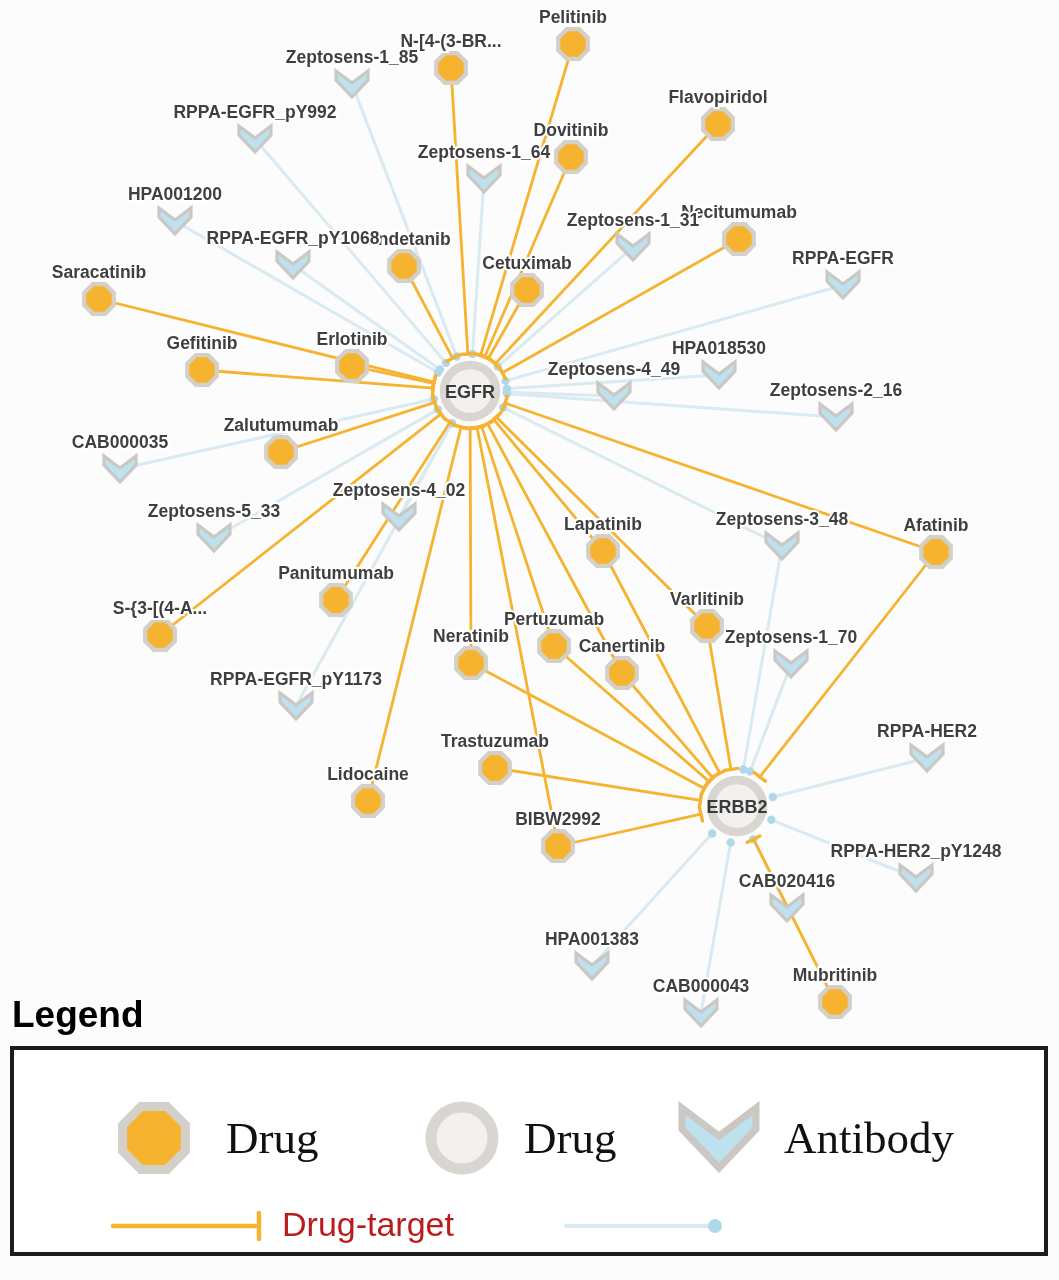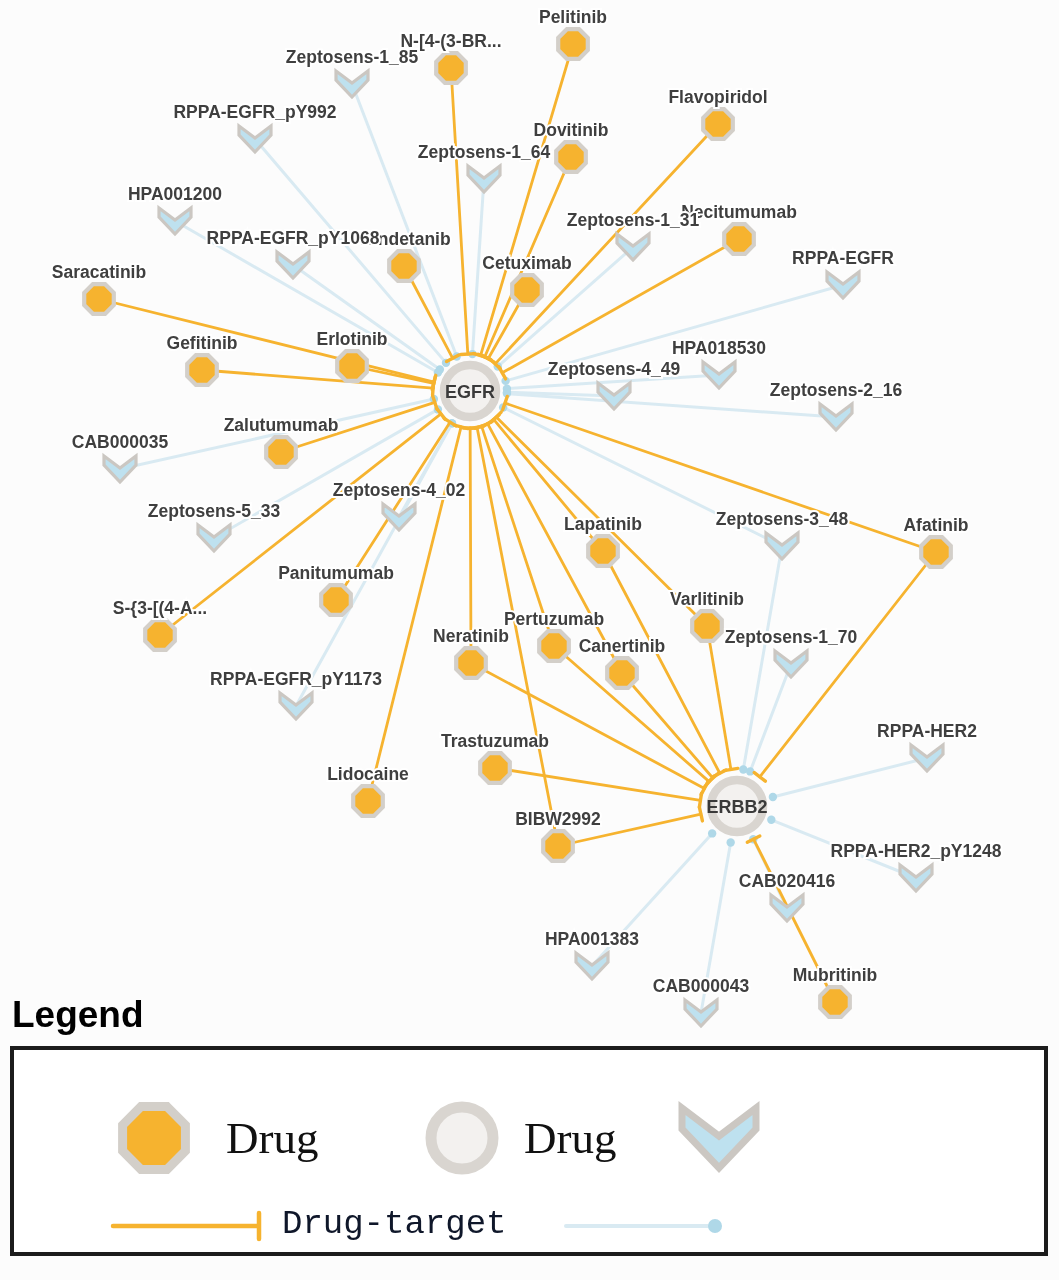--- a/index.html
+++ b/index.html
@@ -19,22 +19,22 @@
           text-anchor:middle}
   .glabel{font-family:"Liberation Sans",sans-serif;font-weight:700;font-size:18px;
           fill:#3a3a3a;text-anchor:middle}
   .legend-title{position:absolute;left:12px;top:994px;font-family:Liberation Sans, sans-serif;
           font-weight:700;font-size:37px;color:#000}
   .legend-box{position:absolute;left:10px;top:1046px;width:1038px;height:210px;
           border:4px solid #1c1c1c;background:#fff}
   .lg{position:absolute}
   .lg-label{position:absolute;font-family:"Liberation Serif",serif;font-size:45px;
           color:#111;line-height:1.1;white-space:nowrap}
-  .lg-elabel{position:absolute;font-family:Liberation Mono, monospace;font-size:34px;
-          color:#0f172a;line-height:1.1;white-space:nowrap}
+  .lg-elabel{position:absolute;font-family:Liberation Sans, sans-serif;font-size:34px;
+          color:#b91c1c;line-height:1.1;white-space:nowrap}
   .lg-oct{fill:var(--drug-fill);stroke:var(--drug-stroke);stroke-width:9}
   .lg-gene{fill:var(--gene-fill);stroke:var(--gene-stroke);stroke-width:11}
   .lg-ab{fill:var(--ab-fill);stroke:var(--ab-stroke);stroke-width:7}
   .lg-dline{stroke:var(--drug-edge);stroke-width:4.5;stroke-linecap:round}
   .lg-aline{stroke:var(--ab-edge);stroke-width:4;stroke-linecap:round}
 </style>
 </head>
 <body>
 
 <div class="stage">
@@ -254,20 +254,21 @@
     <span class="lg-label" style="left:212px;top:64px">Drug</span>
 
     <svg class="lg" style="left:400px;top:40px" width="96" height="96" viewBox="0 0 96 96">
       <circle class="lg-gene" cx="48" cy="48" r="31"></circle>
     </svg>
     <span class="lg-label" style="left:510px;top:64px">Drug</span>
 
     <svg class="lg" style="left:655px;top:44px" width="100" height="92" viewBox="0 0 100 92">
       <path class="lg-ab" d="M13,14 L50,42 L87,14 L87,35 L50,74 L13,35 Z"></path>
     </svg>
+    <span class="lg-label" style="left:770px;top:64px">Antibody</span>
 
     <svg class="lg" style="left:95px;top:158px" width="170" height="36" viewBox="0 0 170 36">
       <line class="lg-dline" x1="4" y1="18" x2="148" y2="18"></line>
       <line class="lg-dline" x1="150" y1="5" x2="150" y2="31"></line>
     </svg>
     <span class="lg-elabel" style="left:268px;top:156px">Drug-target</span>
 
     <svg class="lg" style="left:548px;top:158px" width="170" height="36" viewBox="0 0 170 36">
       <line class="lg-aline" x1="4" y1="18" x2="146" y2="18"></line>
       <circle class="abdot" cx="153" cy="18" r="7"></circle>

